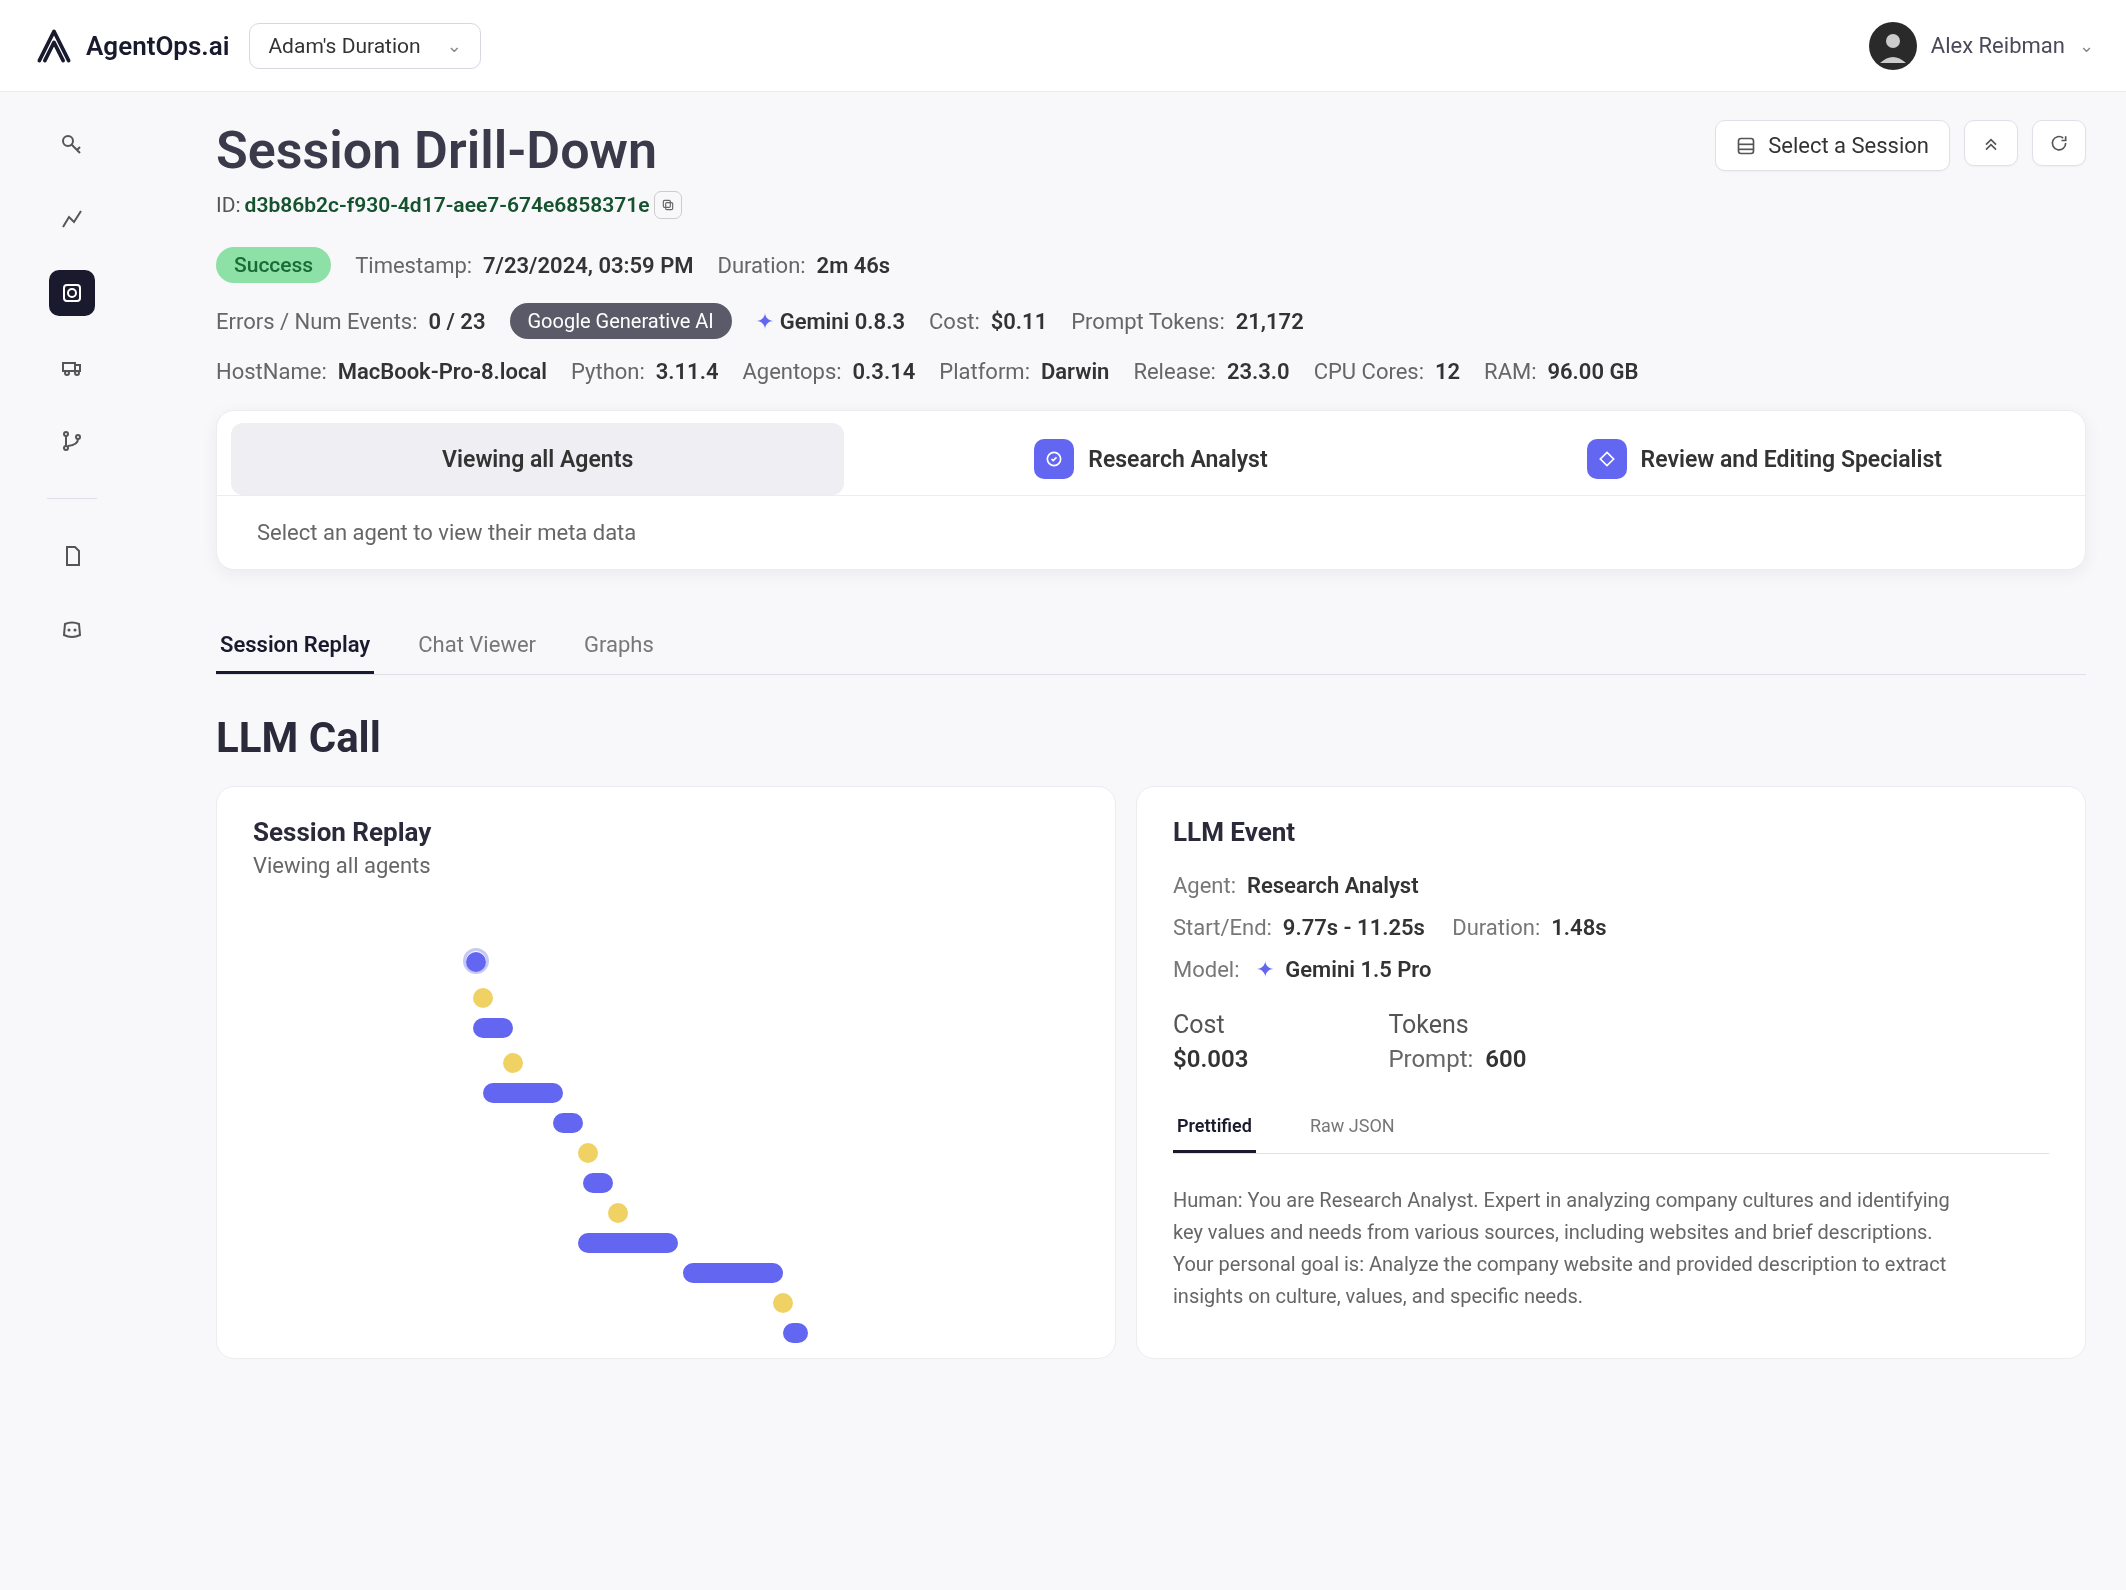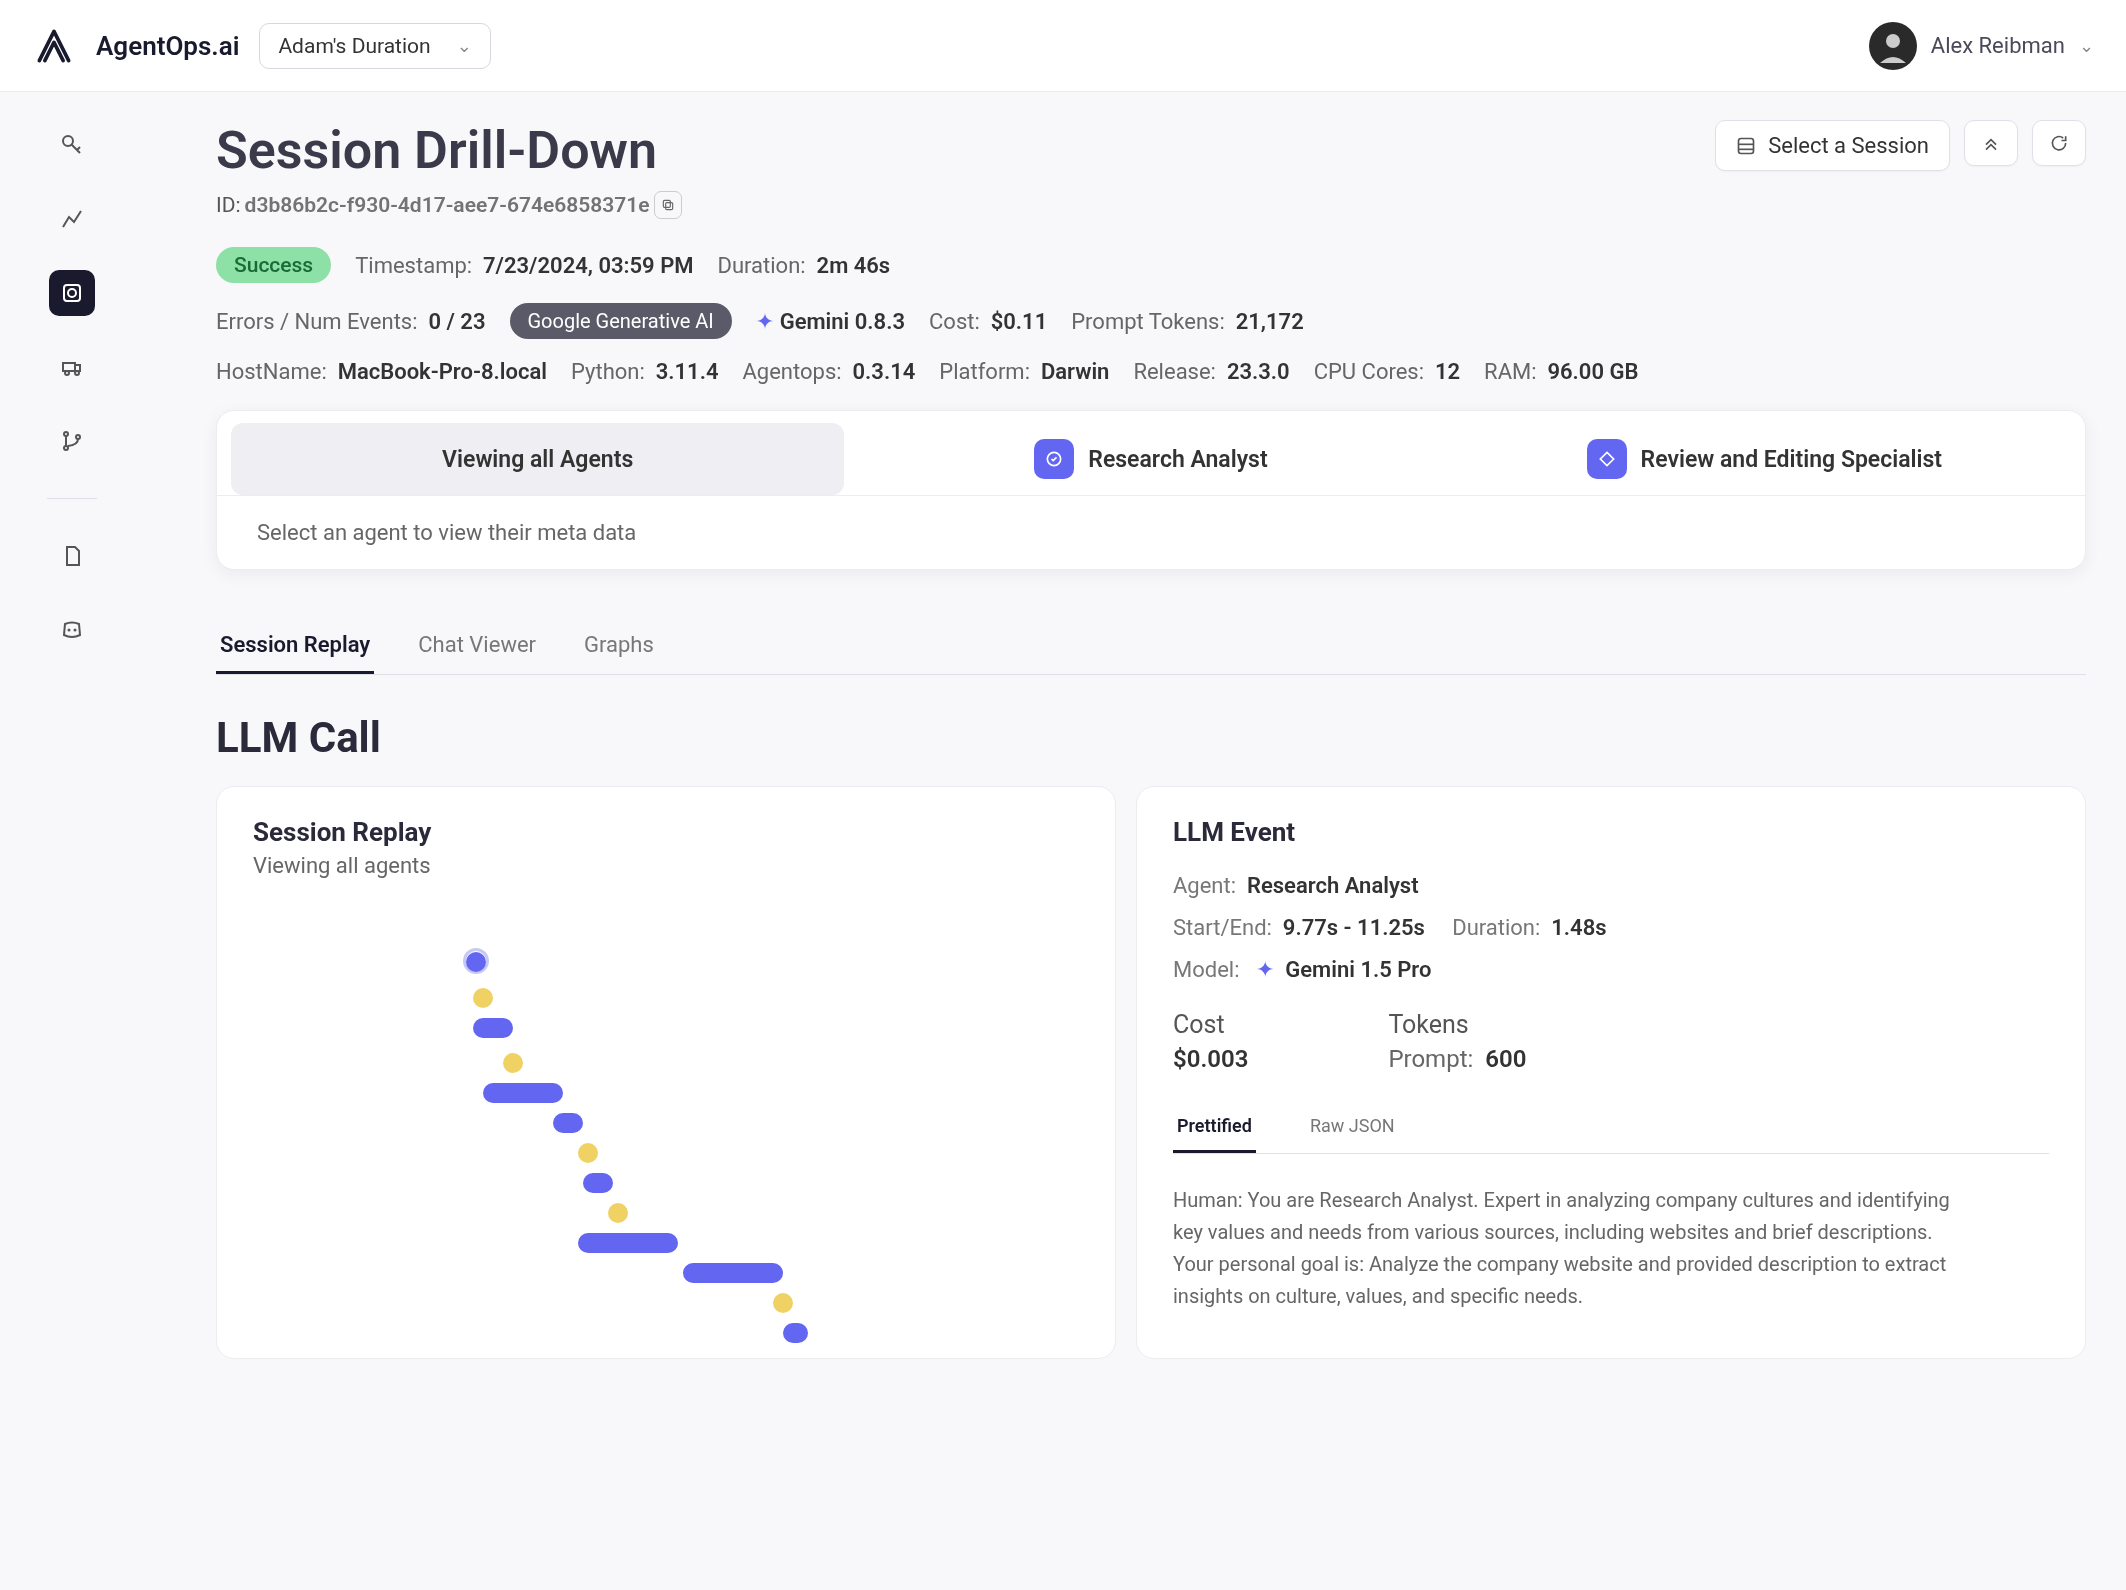--- a/index.html
+++ b/index.html
@@ -13,21 +13,21 @@
 }
 .topbar {
   height: 92px;
   background: #fff;
   border-bottom: 1px solid #ececf1;
   display: flex;
   align-items: center;
   padding: 0 32px;
   gap: 20px;
 }
-.logo-wrap { display: flex; align-items: center; gap: 20px; }
+.logo-wrap { display: flex; align-items: center; gap: 10px; }
 .logo-svg { width: 44px; height: 44px; }
 .brand { font-size: 26px; font-weight: 600; color: #1a1a2e; }
 .project-dd {
   border: 1px solid #d7d7e0;
   border-radius: 10px;
   padding: 10px 18px;
   display: flex;
   align-items: center;
   gap: 26px;
   font-size: 21px;
@@ -67,21 +67,21 @@
 .sb-div { width: 50px; height: 1px; background: #e0e0e8; margin: 6px 0; }
 
 .content {
   flex: 1;
   padding: 28px 40px 0 100px;
   overflow-y: hidden;
 }
 .page-head { display: flex; align-items: flex-start; justify-content: space-between; }
 .page-title { font-size: 52px; font-weight: 600; color: #3a3a4a; margin-bottom: 10px; }
 .id-row { display: flex; align-items: center; gap: 4px; color: #555; font-size: 21px; margin-bottom: 28px; }
-.id-row .id-val { font-weight: 600; color: #737373; text-align: right; }
+.id-row .id-val { font-weight: 600; color: #14532d; text-align: right; }
 .copy-btn {
   width: 28px; height: 28px; border: 1px solid #ccc; border-radius: 7px;
   display: flex; align-items: center; justify-content: center; cursor: pointer;
   color: #666; font-size: 14px;
 }
 .head-actions { display: flex; gap: 14px; align-items: flex-start; }
 .btn {
   border: 1px solid #e0e0e8; background: #fff; border-radius: 10px;
   padding: 12px 20px; display: flex; align-items: center; gap: 12px;
   font-size: 22px; color: #333; cursor: pointer;

